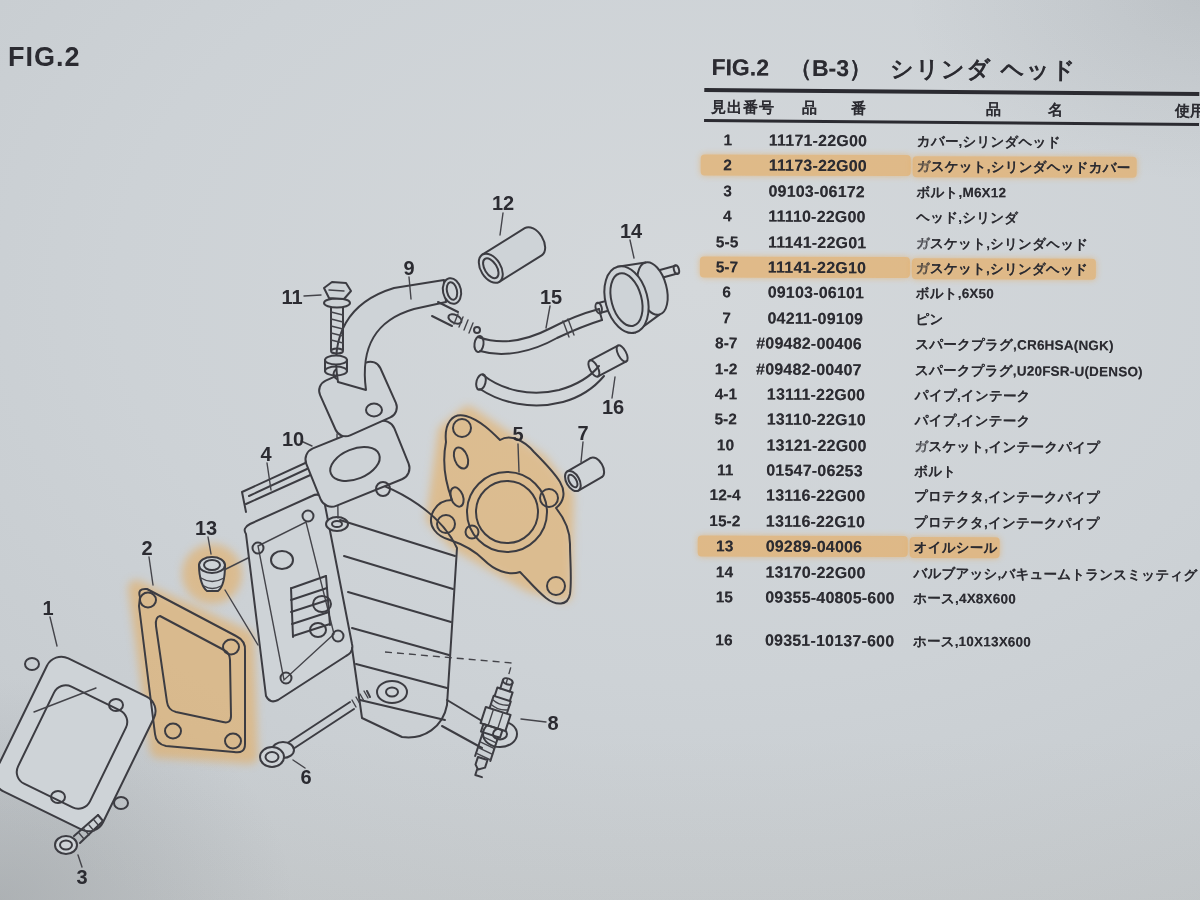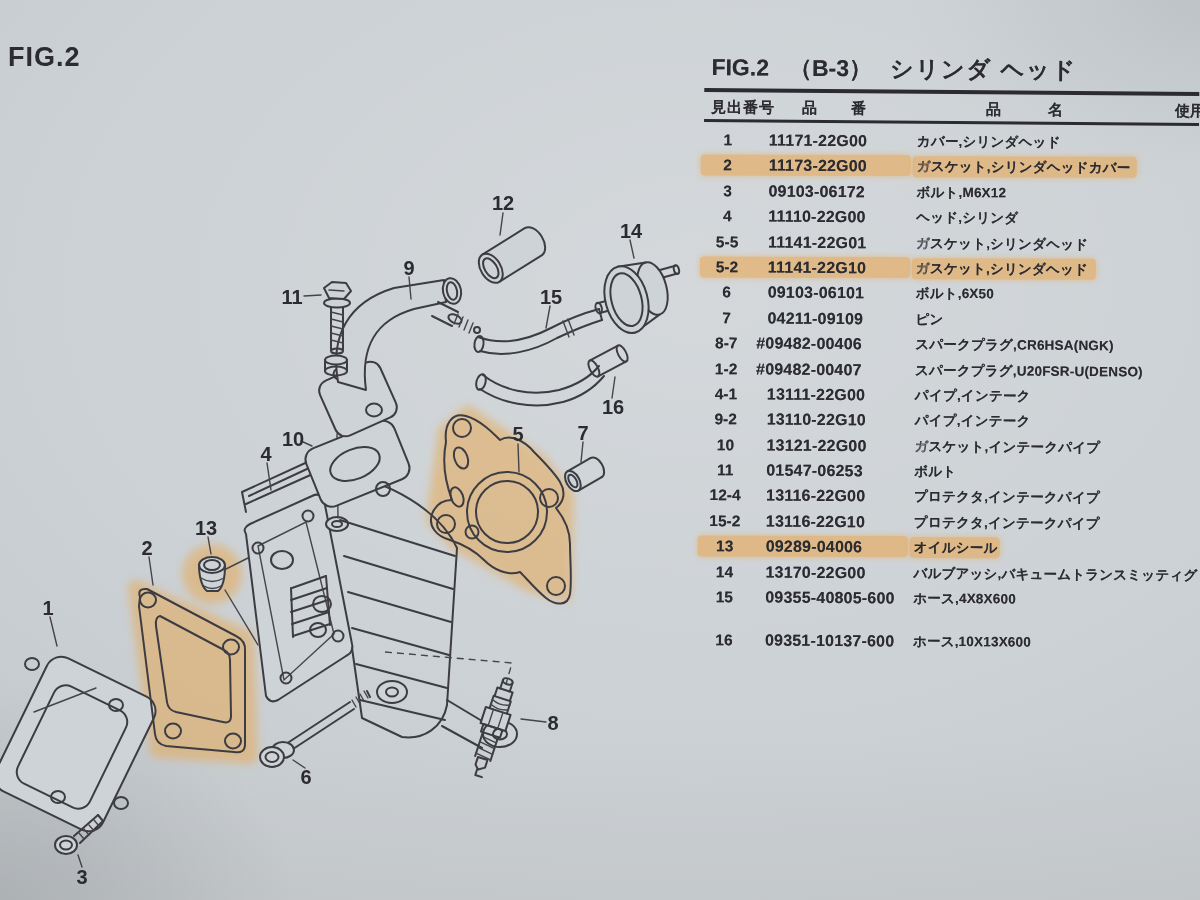--- a/index.html
+++ b/index.html
@@ -364,21 +364,21 @@
           <span class="c-name">ヘッド,シリンダ</span>
         </div>
         <div class="row">
           <span class="c-no">5-5</span>
           <span class="c-pn">11141-22G01</span>
           <span class="c-name">ガスケット,シリンダヘッド</span>
         </div>
         <div class="row">
           <span class="hl hl-a"></span>
           <span class="hl hl-b" style="width: 184.2px;"></span>
-          <span class="c-no">5-2</span>
+          <span class="c-no">5-7</span>
           <span class="c-pn">11141-22G10</span>
           <span class="c-name">ガスケット,シリンダヘッド</span>
         </div>
         <div class="row">
           <span class="c-no">6</span>
           <span class="c-pn">09103-06101</span>
           <span class="c-name">ボルト,6X50</span>
         </div>
         <div class="row">
           <span class="c-no">7</span>
@@ -394,21 +394,21 @@
           <span class="c-no">1-2</span>
           <span class="c-pn" style="margin-left: -11px;">#09482-00407</span>
           <span class="c-name">スパークプラグ,U20FSR-U(DENSO)</span>
         </div>
         <div class="row">
           <span class="c-no">4-1</span>
           <span class="c-pn">13111-22G00</span>
           <span class="c-name">パイプ,インテーク</span>
         </div>
         <div class="row">
-          <span class="c-no">9-2</span>
+          <span class="c-no">5-2</span>
           <span class="c-pn">13110-22G10</span>
           <span class="c-name">パイプ,インテーク</span>
         </div>
         <div class="row">
           <span class="c-no">10</span>
           <span class="c-pn">13121-22G00</span>
           <span class="c-name">ガスケット,インテークパイプ</span>
         </div>
         <div class="row">
           <span class="c-no">11</span>

